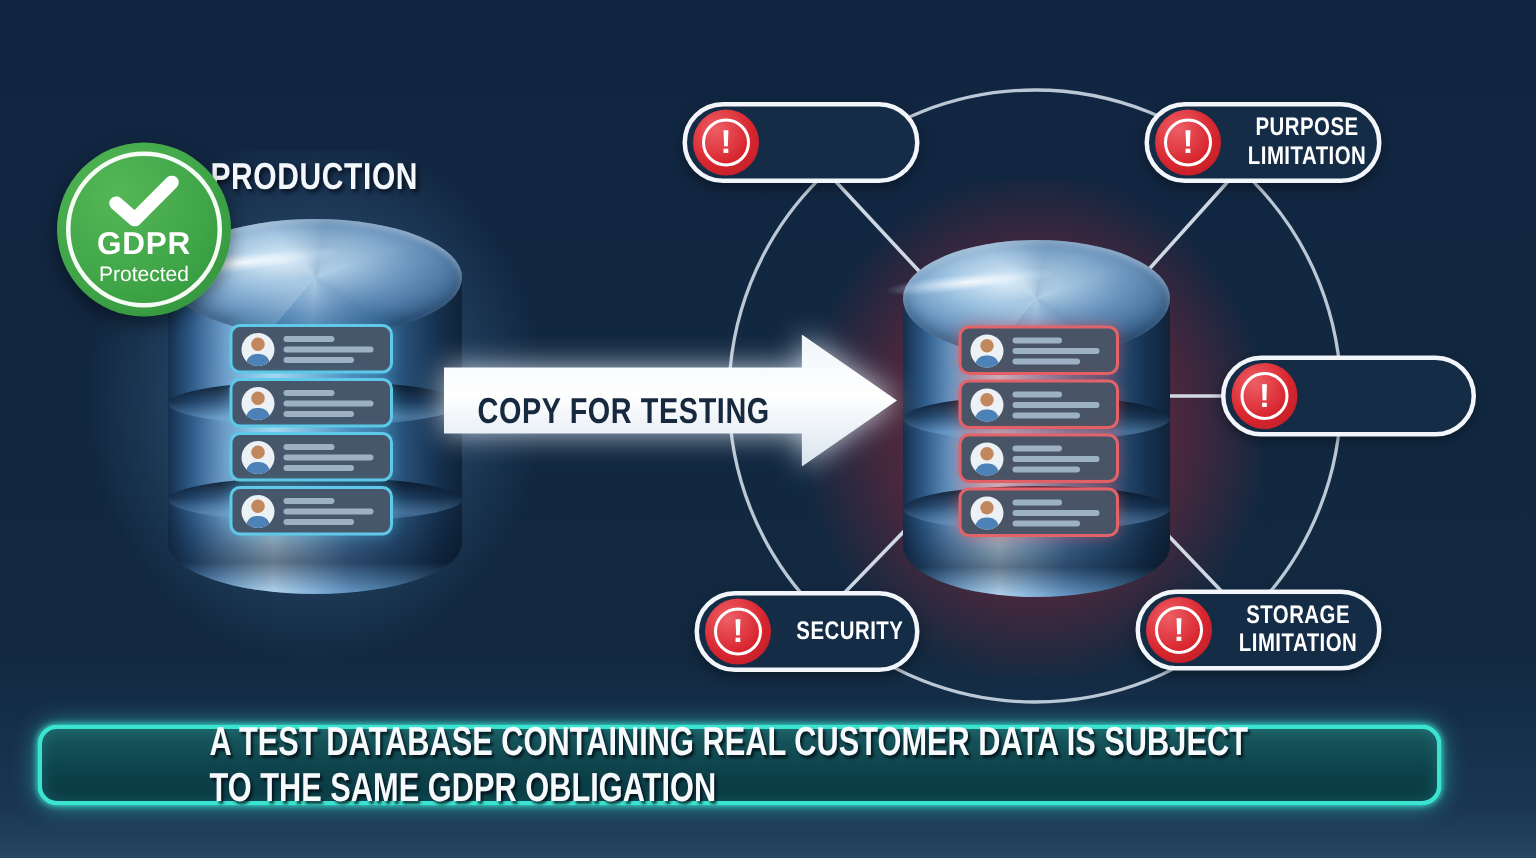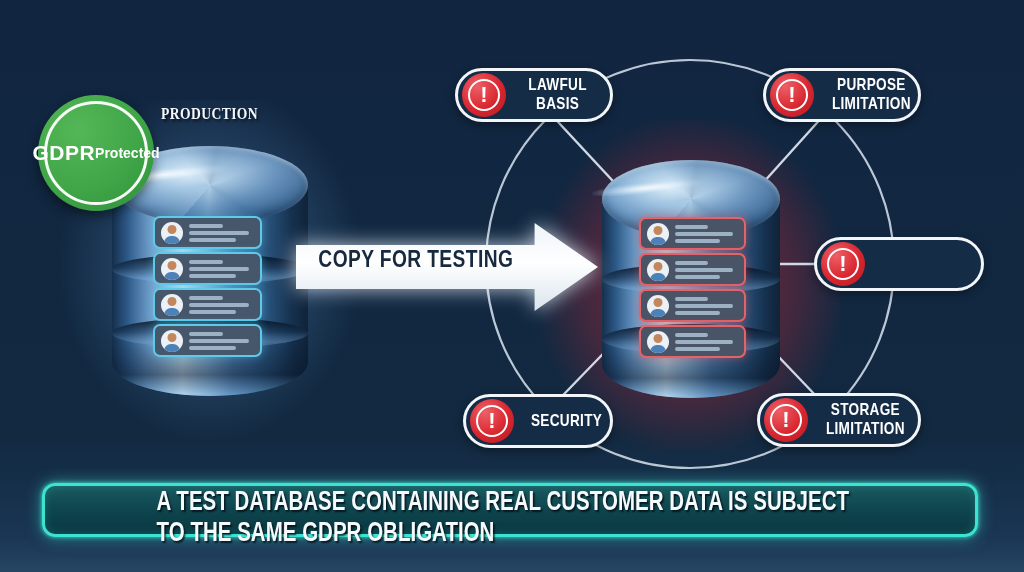--- a/index.html
+++ b/index.html
@@ -61,42 +61,42 @@
     width:16px; height:9px; border-radius:7px 7px 0 0; background:#4d82b8; }
   .card-lines { flex:1; display:flex; flex-direction:column; gap:3px; }
   .card-lines i { display:block; height:4px; border-radius:2px; background:#9db1c5; }
   .card-lines i:nth-child(1){ width:52%; }
   .card-lines i:nth-child(2){ width:92%; }
   .card-lines i:nth-child(3){ width:72%; }
 
   
   .title { position:absolute; color:#f4f8fc; font-weight:700; text-align:center; z-index:6;
     text-shadow:2px 2px 3px rgba(4,12,24,.85); letter-spacing:.5px; }
-  .prod-title { left:118px; top:104px; width:184px; font-size:17px;font-family:Liberation Serif, serif; }
+  .prod-title { left:118px; top:104px; width:184px; font-size:25px; }
   .test-title { left:593px; top:87px; width:194px; font-size:23px; line-height:1.2; }
   .test-title span { display:block; }
 
   
   .gdpr { position:absolute; left:38px; top:95px; width:116px; height:116px; border-radius:50%; z-index:7;
     background:radial-gradient(circle at 35% 30%, #54b757 0%, #3fa547 55%, #2f8e3b 100%);
     box-shadow:0 5px 12px rgba(0,0,0,.45);
-    display:flex; flex-direction:row; align-items:center; justify-content:center; }
+    display:flex; flex-direction:column; align-items:center; justify-content:center; }
   .gdpr::before { content:""; position:absolute; inset:6px; border:3px solid #fff; border-radius:50%; opacity:.95; }
   .gdpr svg { width:52px; height:34px; margin-top:2px; }
   .gdpr-l1 { color:#fff; font-weight:700; font-size:21px; letter-spacing:.5px; line-height:1.1; }
-  .gdpr-l2 { color:#fff; font-weight:700; font-size:14px; line-height:1.2; }
+  .gdpr-l2 { color:#fff; font-weight:400; font-size:14px; line-height:1.2; }
 
   
   .arrow-wrap { position:absolute; left:296px; top:223px; width:302px; height:88px; z-index:6;
     filter:drop-shadow(0 0 10px rgba(235,245,255,.8)); }
   .arrow-shape { position:absolute; inset:0;
     background:linear-gradient(180deg,#eef4f9 0%,#ffffff 45%,#d9e4ee 100%);
     clip-path:polygon(0 25%, 79% 25%, 79% 0, 100% 50%, 79% 100%, 79% 75%, 0 75%); }
   .arrow-label { position:absolute; left:0; top:25%; height:50%; width:79%;
-    display:flex; align-items:flex-start; justify-content:center;
+    display:flex; align-items:flex-end; justify-content:center;
     color:#16293f; font-size:24px; font-weight:700; letter-spacing:.5px; }
 
   
   .pill { position:absolute; height:54px; border:3px solid #f2f6fa; border-radius:27px; z-index:7;
     background:#152c47; display:flex; align-items:center; padding-left:4px;
     box-shadow:0 3px 8px rgba(0,0,0,.35); }
   .warn-icon { width:44px; height:44px; border-radius:50%; flex:none; position:relative;
     background:radial-gradient(circle at 35% 30%, #ee5f66 0%, #d8262f 55%, #b51c24 100%);
     display:flex; align-items:center; justify-content:center; }
   .warn-icon::before { content:""; position:absolute; inset:6px; border:2.5px solid #fff; border-radius:50%; }
@@ -105,25 +105,25 @@
   .pill-label .cond span { display:block; text-align:center; color:#fff; font-weight:700;
     font-size:17px; line-height:1.1; letter-spacing:.4px; }
   .pill-label .cond span:empty { display:none; }
   .pill-lawful   { left:455px; top:68px;  width:158px; }
   .pill-purpose  { left:763px; top:68px;  width:158px; }
   .pill-datamin  { left:814px; top:237px; width:170px; }
   .pill-storage  { left:757px; top:393px; width:164px; }
   .pill-security { left:463px; top:394px; width:150px; }
 
   
-  .banner { position:absolute; left:42px; top:483px; width:936px; height:54px; z-index:8;
+  .banner { position:absolute; left:25px; top:483px; width:936px; height:54px; z-index:8;
     border:3px solid #3be4d0; border-radius:13px;
     background:linear-gradient(180deg,#19595f 0%,#0e444d 52%,#0a3841 100%);
     box-shadow:0 0 16px rgba(60,230,210,.55), 0 0 4px rgba(60,230,210,.9), inset 0 0 10px rgba(60,230,210,.2);
-    display:flex; align-items:flex-start; justify-content:center; }
+    display:flex; align-items:center; justify-content:center; }
   .banner-text { color:#f6fafc; font-size:27px; font-weight:700;
     text-shadow:2px 2px 2px rgba(3,10,18,.75); transform:scaleX(.76); }
 </style>
 </head>
 <body>
 
 <div class="stage">
 
   <div class="glow glow-blue"></div>
   <div class="glow glow-red"></div>
@@ -244,26 +244,20 @@
           <i></i>
         </span>
     </div>
   </div>
 
 
   <div class="pill pill-lawful">
     <span class="warn-icon">
         <span class="warn-glyph">!</span>
       </span>
-    <span class="pill-label">
-        <span class="cond">
-      <span>LAWFUL</span>
-      <span>BASIS</span>
-    </span>
-      </span>
   </div>
 
   <div class="pill pill-purpose">
     <span class="warn-icon">
         <span class="warn-glyph">!</span>
       </span>
     <span class="pill-label">
         <span class="cond">
       <span>PURPOSE</span>
       <span>LIMITATION</span>

